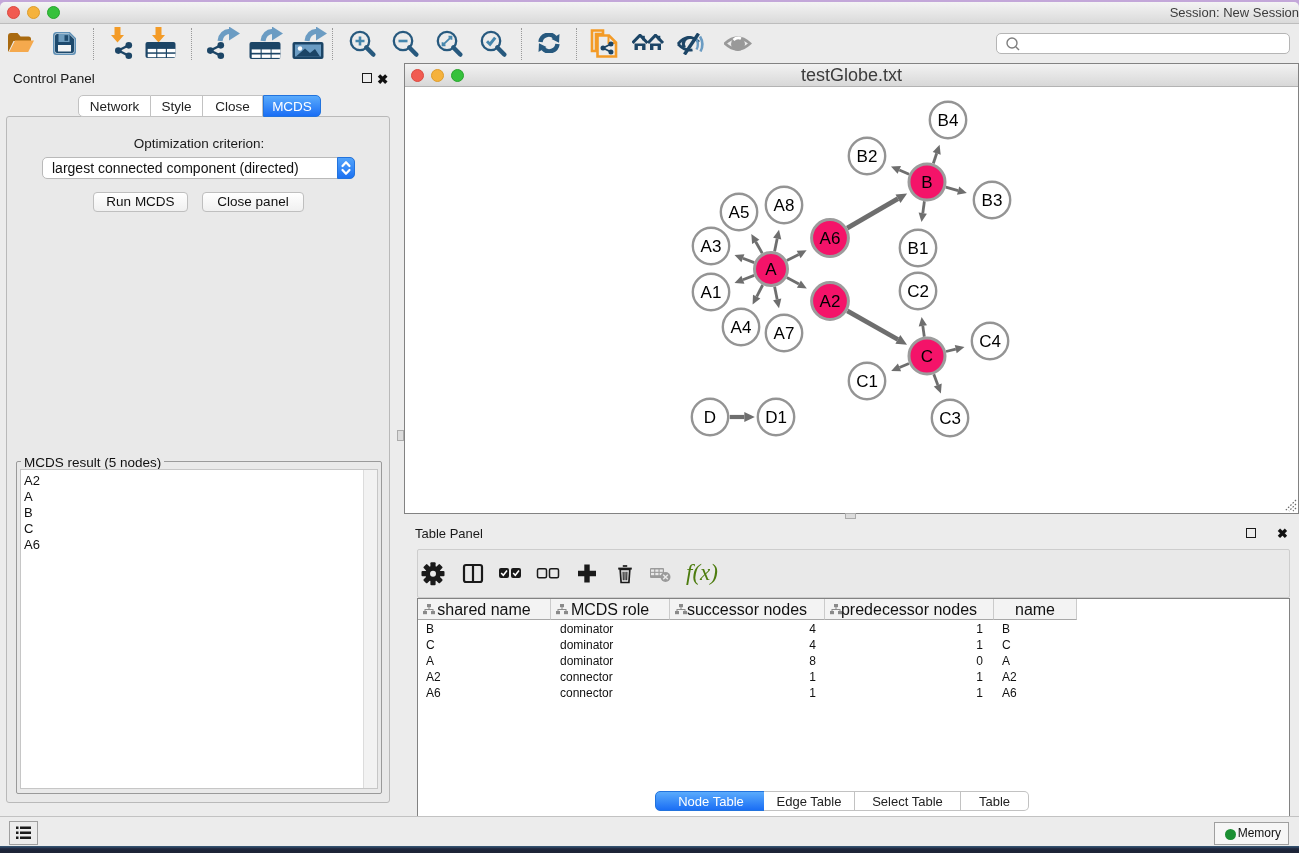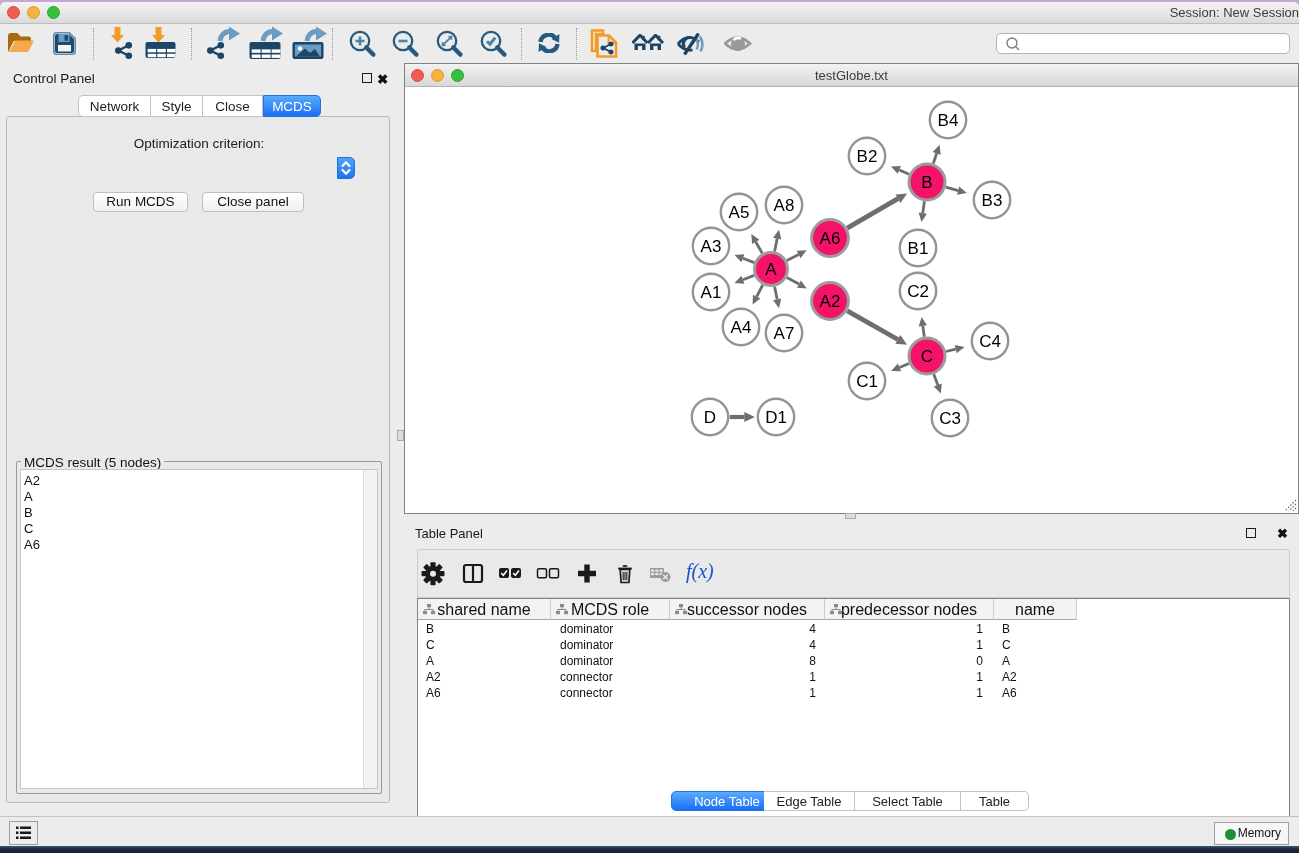--- a/index.html
+++ b/index.html
@@ -48,21 +48,21 @@
   border-radius:2px; }
 #groupbox-label { left:21px; top:392px; background:#e9e9e9; padding:0 3px; color:#111; }
 #listbox { left:20px; top:406px; width:358px; height:320px; background:#fff; border:1px solid #c6c6c6; }
 #listbox .item { color:#111; line-height:16px; padding-left:3px; font-size:13px; } #listbox { padding-top:3px; }
 #list-scroll { left:363px; top:407px; width:14px; height:318px; background:#f2f2f2; border-left:1px solid #dcdcdc; }
 
 #netwin { left:404px; top:63px; width:895px; height:451px; background:#fff;
   border:1px solid #828282; }
 #net-titlebar { left:0; top:0; width:893px; height:23px;
   background:linear-gradient(#f2f2f2,#d8d8d8); border-bottom:1px solid #b3b3b3; }
-#net-titlebar .title { width:100%; text-align:center; font-size:13px; color:#3c3c3c; line-height:23px; }
+#net-titlebar .title { width:100%; text-align:center; font-size:18px; color:#3c3c3c; line-height:23px; }
 
 #tpanel { left:404px; top:520px; width:895px; height:298px; background:#ececec; font-size:13px; }
 #tp-title { left:11px; top:6px; color:#1a1a1a; }
 #tp-float { left:842px; top:8px; width:10px; height:10px; border:1.5px solid #1a1a1a; }
 #tp-close { left:873px; top:6px; font-weight:bold; color:#111; }
 #tp-toolbar { left:13px; top:29px; width:873px; height:49px; background:#e9e9e9;
   border:1px solid #cdcdcd; border-radius:2px; }
 #tp-table { left:13px; top:78px; width:873px; height:262px; background:#fff; border:1px solid #828282; }
 .hcell { position:absolute; top:0; height:21px; background:#f3f3f3; border-right:1px solid #cbcbcb;
   border-bottom:1px solid #a8a8a8; text-align:center; line-height:21px; font-size:16px; color:#111; }
@@ -244,20 +244,21 @@
 <div id="cpanel" class="abs">
   <div id="cpanel-title" class="abs">Control Panel</div>
   <div id="cp-float" class="abs"></div>
   <div id="cp-close" class="abs">✖</div>
   <div id="cp-tabwrap" class="abs"></div>
   <div id="tab-network" class="tab">Network</div>
   <div id="tab-style" class="tab">Style</div>
   <div id="tab-select" class="tab">Close</div>
   <div id="tab-mcds" class="tab">MCDS</div>
   <div id="opt-label" class="abs">Optimization criterion:</div>
+  <div id="dropdown" class="abs">largest connected component (directed)</div>
   <div id="dd-btn" class="abs"><svg width="16" height="20" viewBox="0 0 16 20">
         <path d="M4.5 8 L8 4.2 L11.5 8 M4.5 12 L8 15.8 L11.5 12" stroke="#fff" stroke-width="2.2" fill="none" stroke-linecap="round" stroke-linejoin="round"></path>
       </svg></div>
   <div id="btn-run" class="btn">Run MCDS</div>
   <div id="btn-close" class="btn">Close panel</div>
   <div id="groupbox" class="abs"></div>
   <div id="groupbox-label" class="abs">MCDS result (5 nodes)</div>
   <div id="listbox" class="abs">
     <div class="item">A2</div>
       <div class="item">A</div>
@@ -409,21 +410,21 @@
           <rect x="3.0" y="7.5" width="3.2" height="2.3" fill="#e9e9e9"></rect>
           <rect x="7.3" y="7.5" width="3.2" height="2.3" fill="#e9e9e9"></rect>
           <rect x="11.6" y="7.5" width="3.2" height="2.3" fill="#e9e9e9"></rect>
           <rect x="3.0" y="10.9" width="3.2" height="2.3" fill="#e9e9e9"></rect>
           <rect x="7.3" y="10.9" width="3.2" height="2.3" fill="#e9e9e9"></rect>
           <rect x="11.6" y="10.9" width="3.2" height="2.3" fill="#e9e9e9"></rect>
           <circle cx="17.5" cy="15" r="5" fill="#9a9a9a"></circle>
           <path d="M15.2 12.7 L19.8 17.3 M19.8 12.7 L15.2 17.3" stroke="#e9e9e9" stroke-width="1.5"></path>
         </g>
       </svg>
-      <div class="abs" style="left:268px;top:10px;font-family:'Liberation Serif',serif;font-style:italic;font-size:20px;color:#1d4ed8;">f(x)</div>
+      <div class="abs" style="left:268px;top:10px;font-family:'Liberation Serif',serif;font-style:italic;font-size:23px;color:#4d7c0f;">f(x)</div>
   </div>
   <div id="tp-table" class="abs">
 <div class="hcell" style="left:0px;width:133px"><svg class="hico" width="12" height="11" viewBox="0 0 12 11">
           <g fill="#8a8a8a">
             <rect x="4" y="0" width="4" height="3.2"></rect>
             <rect x="0" y="7" width="4" height="3.2"></rect>
             <rect x="8" y="7" width="4" height="3.2"></rect>
             <path d="M5.5 3 L5.5 5 L1.5 5 L1.5 7.5 L2.5 7.5 L2.5 6 L9.5 6 L9.5 7.5 L10.5 7.5 L10.5 5 L6.5 5 L6.5 3 Z"></path>
           </g>
         </svg>shared name</div>
@@ -471,21 +472,21 @@
       <div class="trow" style="left:142px;top:70px;width:105px">connector</div>
       <div class="trow num" style="left:252px;top:70px;width:146px">1</div>
       <div class="trow num" style="left:407px;top:70px;width:158px">1</div>
       <div class="trow" style="left:584px;top:70px;width:80px">A2</div>
       <div class="trow" style="left:8px;top:86px;width:120px">A6</div>
       <div class="trow" style="left:142px;top:86px;width:105px">connector</div>
       <div class="trow num" style="left:252px;top:86px;width:146px">1</div>
       <div class="trow num" style="left:407px;top:86px;width:158px">1</div>
       <div class="trow" style="left:584px;top:86px;width:80px">A6</div>
   </div>
-  <div class="btab" style="left:267px;width:112px;background:linear-gradient(#5aabfc,#1a6ef5);color:#fff;border-color:#2273dd;border-radius:5px 0 0 5px;">Node Table</div>
+  <div class="btab" style="left:251px;width:112px;background:linear-gradient(#5aabfc,#1a6ef5);color:#fff;border-color:#2273dd;border-radius:5px 0 0 5px;">Node Table</div>
   <div class="btab" style="left:360px;width:91px;border-left:none;">Edge Table</div>
   <div class="btab" style="left:451px;width:106px;border-left:none;">Select Table</div>
   <div class="btab" style="left:557px;width:68px;border-left:none;border-radius:0 5px 5px 0;">Table</div>
 </div>
 
 <div class="abs" style="left:397px;top:430px;width:7px;height:11px;background:#dcdcdc;border:1px solid #ababab"></div>
 <div class="abs" style="left:845px;top:513px;width:11px;height:6px;background:#dcdcdc;border:1px solid #ababab"></div>
 <div id="statusbar" class="abs"></div>
 <div id="list-btn" class="abs"><svg width="27" height="22" viewBox="0 0 27 22">
       <g fill="#1a1a1a">

